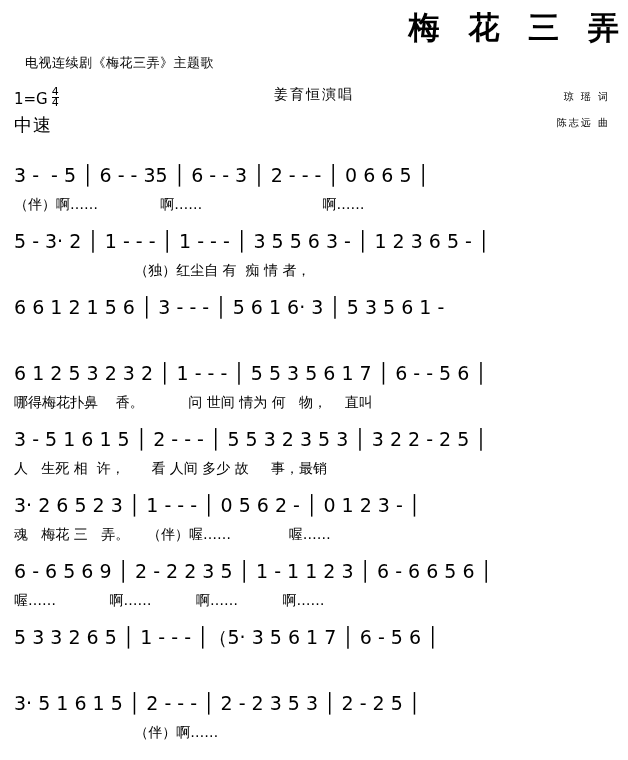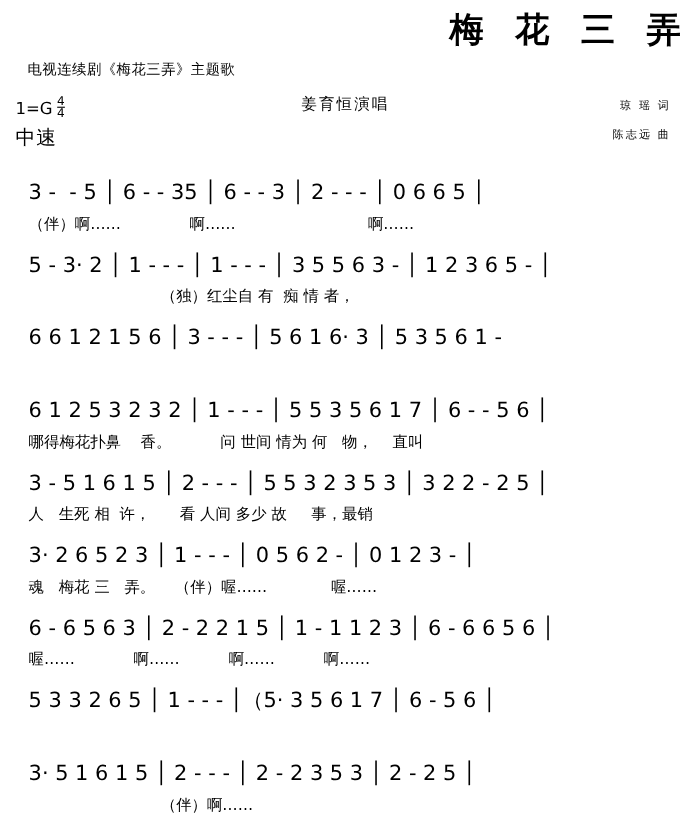--- a/index.html
+++ b/index.html
@@ -85,21 +85,20 @@
   
   .systems {
     position: absolute;
     top: 158px;
     left: 0;
     width: 628px;
   }
   .system {
     position: relative;
     height: 66px;
-    padding-left: 12px;
   }
   .notes {
     position: relative;
     height: 34px;
     padding: 0 14px;
     font-family: "DejaVu Sans", "Liberation Sans", sans-serif;
     font-size: 19px;
     letter-spacing: 0px;
     white-space: pre;
     line-height: 34px;
@@ -157,21 +156,21 @@
       <div class="notes">3 - 5 1 6 1 5 │ 2 - - - │ 5 5 3 2 3 5 3 │ 3 2 2 - 2 5 │</div>
       <div class="lyrics">人   生死 相  许，      看 人间 多少 故     事，最销</div>
     </div>
 
     <div class="system">
       <div class="notes">3· 2 6 5 2 3 │ 1 - - - │ 0 5 6 2 - │ 0 1 2 3 - │</div>
       <div class="lyrics">魂   梅花 三   弄。    （伴）喔……             喔……</div>
     </div>
 
     <div class="system">
-      <div class="notes">6 - 6 5 6 3 │ 2 - 2 2 1 5 │ 1 - 1 1 2 3 │ 6 - 6 6 5 6 │</div>
+      <div class="notes">6 - 6 5 6 9 │ 2 - 2 2 3 5 │ 1 - 1 1 2 3 │ 6 - 6 6 5 6 │</div>
       <div class="lyrics">喔……            啊……          啊……          啊……</div>
     </div>
 
     <div class="system">
       <div class="notes">5 3 3 2 6 5 │ 1 - - - │（5· 3 5 6 1 7 │ 6 - 5 6 │</div>
       <div class="lyrics"></div>
     </div>
 
     <div class="system">
       <div class="notes">3· 5 1 6 1 5 │ 2 - - - │ 2 - 2 3 5 3 │ 2 - 2 5 │</div>

